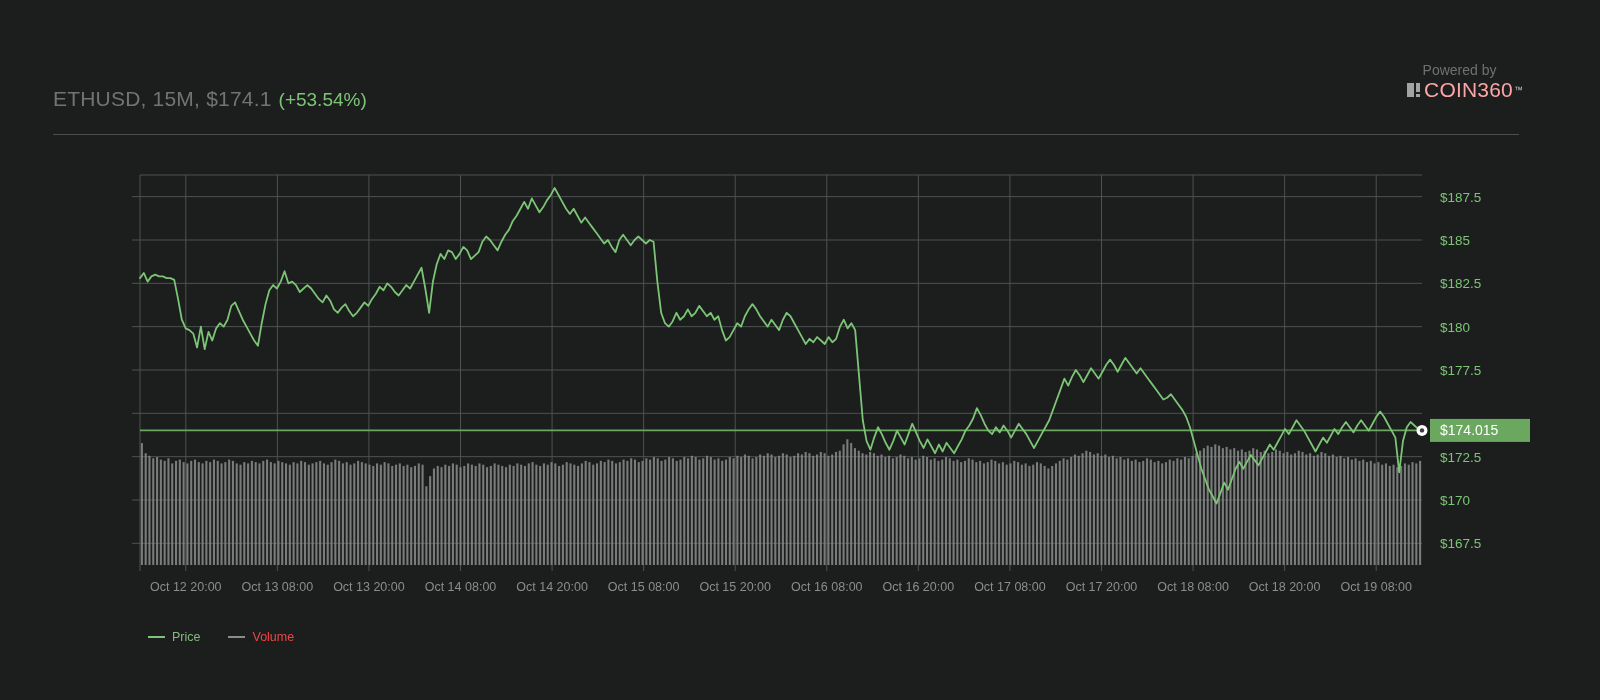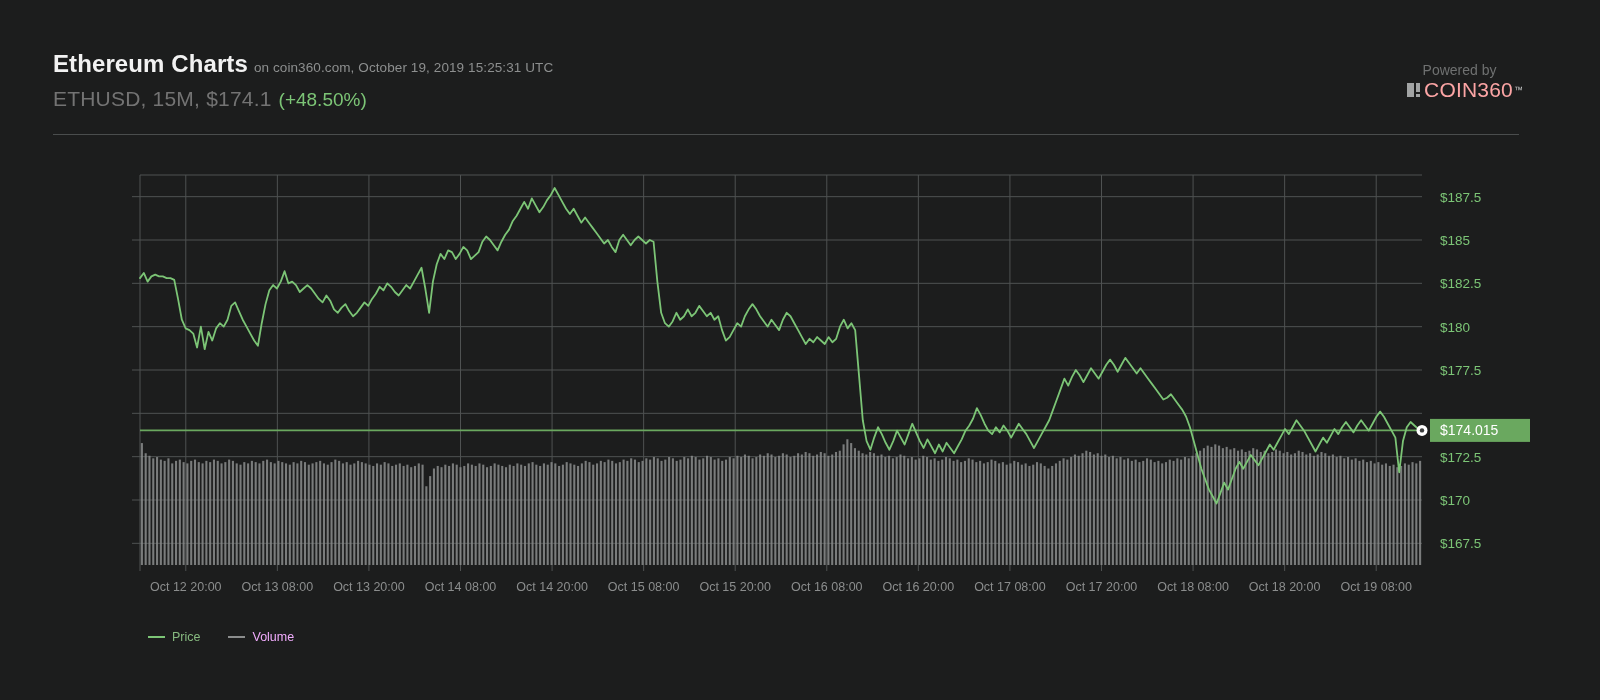--- a/index.html
+++ b/index.html
@@ -176,46 +176,43 @@
     align-items: center;
     margin-right: 28px;
   }
   .legend-swatch {
     width: 17px;
     height: 2px;
     margin-right: 7px;
   }
   .legend-label {
     font-size: 12.5px;
-    color: #f0abfc;
+    color: #ef4444;
   }
   .legend-label.price-label { color: #86b97f; }
 
   .range-text {
     position: absolute;
     right: 178px;
     top: 630px;
     font-size: 15px;
     color: #b9bbbb;
     white-space: nowrap;
   }
 </style>
 </head>
 <body>
 
 <div id="app">
 
   <div class="header">
 
-    <div class="header-row1">
-      <span class="title-main">Ethereum Charts</span><span class="title-sub">on coin360.com, October 19, 2019 15:25:31 UTC</span>
-    </div>
 
     <div class="header-row2">
-      <span class="pair-line">ETHUSD, 15M, $174.1</span><span class="pct-change">(+48.50%)</span>
+      <span class="pair-line">ETHUSD, 15M, $174.1</span><span class="pct-change">(+53.54%)</span>
     </div>
 
     <div class="powered">
       <span class="powered-text">Powered by</span>
       <span class="logo-wrap">
         <span class="logo-mark">
           <span class="logo-bar-a"></span>
             <span class="logo-bar-b"></span>
         </span>
         <span class="logo-text">COIN360</span>

